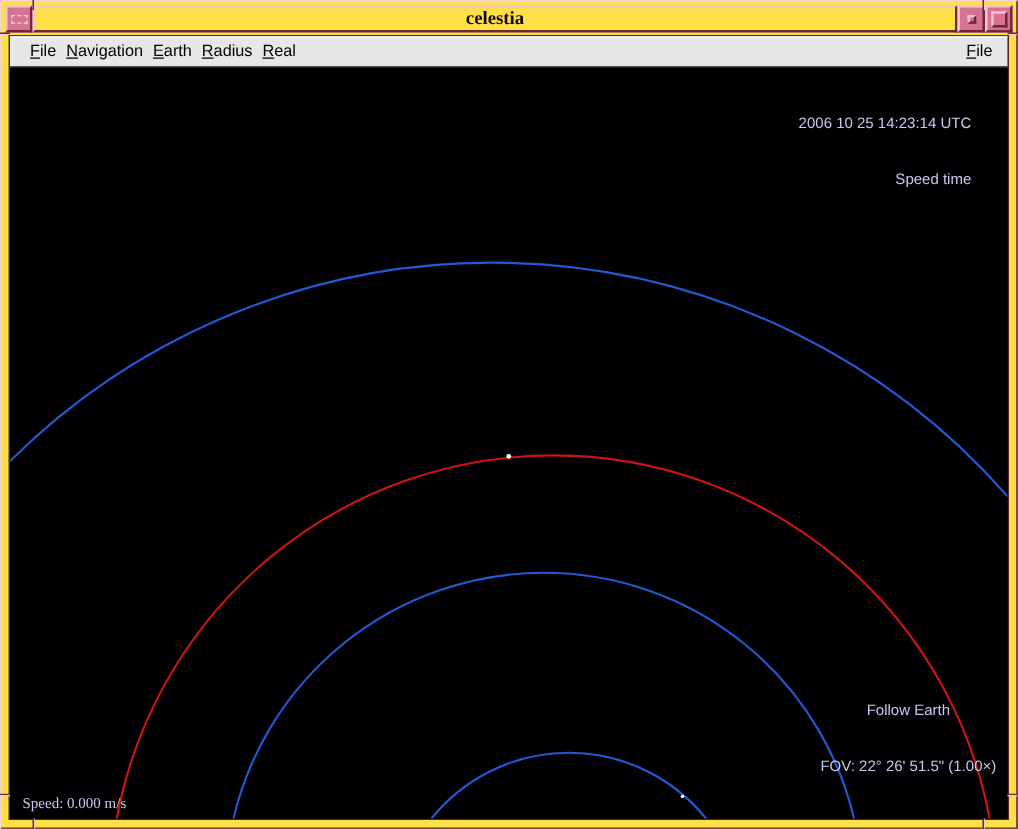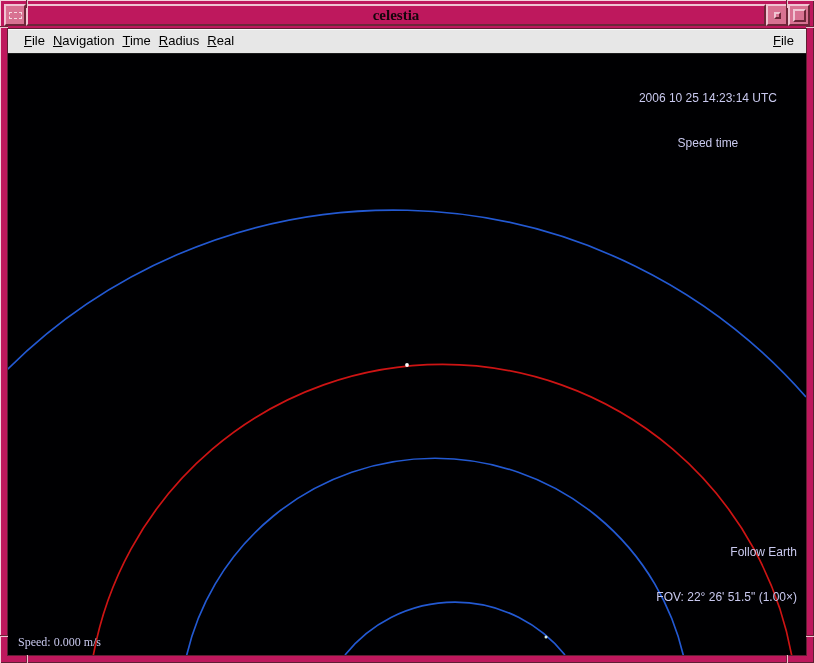--- a/index.html
+++ b/index.html
@@ -1,18 +1,18 @@
 <!DOCTYPE html>
 <html><head>
 <meta charset="utf-8">
 <style>
   html,body { margin:0; padding:0; background:#444; }
   .window {
     width:814px; height:663px; box-sizing:border-box;
-    background:#be185d; padding:4px;
+    background:#fde047; padding:4px;
     display:flex; flex-direction:column;
     position:relative;
     box-shadow: inset 1px 1px 0 #f2d3dc, inset -1px -1px 0 #5e1f33;
     font-family:"Liberation Sans", sans-serif;
   }
   .titlebar { height:22px; flex:0 0 22px; display:flex; margin-bottom:2px; }
   .wm-btn {
     width:22px; height:22px; box-sizing:border-box; background:#d87292;
     border:2px solid; border-color:#f0c4d2 #6e2639 #6e2639 #f0c4d2;
     display:flex; align-items:center; justify-content:center;
@@ -39,23 +39,23 @@
     font-size:13px; color:#000;
   }
   .menu-item { display:inline-block; padding:0 4px; line-height:22px; cursor:default; }
   .menu-item::first-letter { text-decoration:underline; }
   .mb-spacer { flex:1; }
   .viewport { flex:1; position:relative; overflow:hidden; background:#000002; min-height:0; }
   .viewport svg { position:absolute; left:0; top:0; width:100%; height:100%; display:block; }
   .hud { position:absolute; font-size:12px; line-height:15px; color:#c9c9ef; white-space:pre; }
   .hud-tl { top:7px; left:10px; }
   .sel-name { font-size:19px; line-height:21px; font-weight:bold; color:#7a7ad0; margin-bottom:2px; }
-  .hud-tr { top:7px; right:29px; text-align:center; }
+  .hud-tr { top:7px; right:29px; text-align:right; }
   .hud-bl { bottom:5px; left:10px;font-family:Liberation Serif, serif; }
-  .hud-br { bottom:20px; right:9px; text-align:right; }
+  .hud-br { bottom:4px; right:9px; text-align:center; }
   .notch-v { position:absolute; width:2px; height:8px; background:linear-gradient(90deg,#6e2639 50%,#f0c4d2 50%); }
   .notch-h { position:absolute; width:8px; height:2px; background:linear-gradient(180deg,#6e2639 50%,#f0c4d2 50%); }
 </style>
 </head>
 <body>
 
 <div class="window">
 
   <div class="titlebar">
     <div class="wm-btn">
@@ -69,21 +69,21 @@
     </div>
     <div class="wm-btn">
       <div class="glyph-sq-big"></div>
     </div>
   </div>
 
   <div class="client">
     <div class="menubar">
       <span class="menu-item">File</span>
       <span class="menu-item">Navigation</span>
-      <span class="menu-item">Time</span>
+      <span class="menu-item">Earth</span>
       <span class="menu-item">Radius</span>
       <span class="menu-item">Real</span>
       <span class="mb-spacer"></span>
       <span class="menu-item">File</span>
     </div>
 
     <div class="viewport">
       <svg id="orbit-svg" viewBox="0 0 798 601" preserveAspectRatio="none">
           <path d="M -8 323 A 548 548 0 0 1 798 343" fill="none" stroke="#2359d2" stroke-width="1.7"></path>
           <path d="M 84 609 A 355 355 0 0 1 785 609" fill="none" stroke="#cd1414" stroke-width="1.7"></path>

